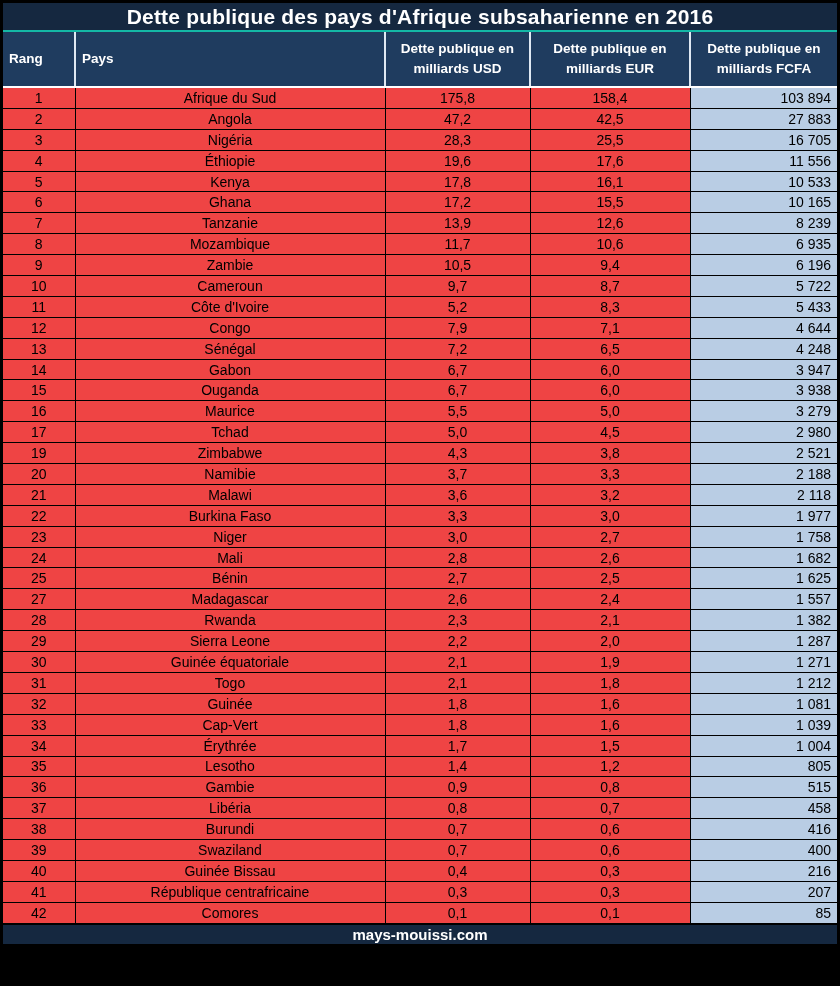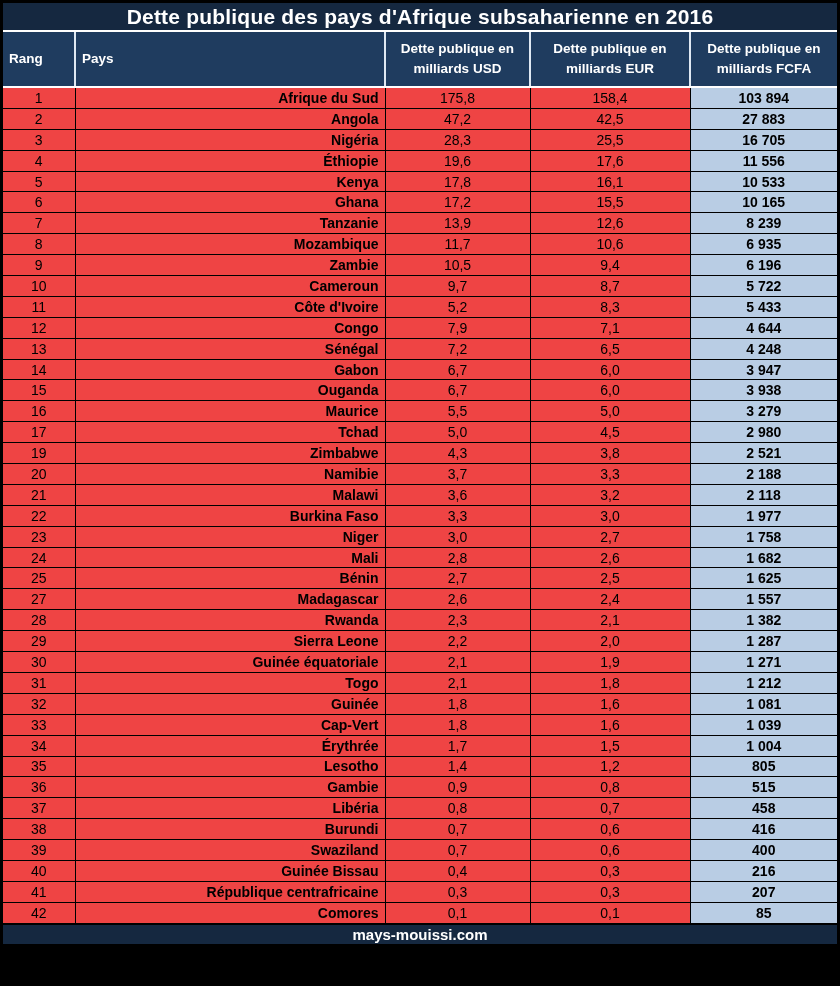--- a/index.html
+++ b/index.html
@@ -17,21 +17,21 @@
     margin: 0 auto;
   }
   .title-bar {
     height: 27px;
     line-height: 27px;
     background: #152840;
     color: #ffffff;
     font-size: 21px;
     font-weight: bold;
     text-align: center;
-    border-bottom: 2px solid #ffffff;
+    border-bottom: 2px solid #14b8a6;
     letter-spacing: 0.2px;
     white-space: nowrap;
     overflow: hidden;
   }
   table.debt-table {
     border-collapse: collapse;
     width: 834px;
     table-layout: fixed;
     background: #ef4444;
   }
@@ -60,24 +60,24 @@
     height: 19.9px;
     padding: 0 6px;
     font-size: 14px;
     color: #000000;
     border: 1px solid #000000;
     vertical-align: middle;
     overflow: hidden;
     white-space: nowrap;
   }
   tbody td.c0 { text-align: center; font-weight: normal; border-left: none; }
-  tbody td.c1 { text-align: right;   font-weight: bold; margin-top: 11px; }
+  tbody td.c1 { text-align: center;   font-weight: normal; margin-top: 11px; }
   tbody td.c2 { text-align: center; font-weight: normal; }
   tbody td.c3 { text-align: center; font-weight: normal; }
-  tbody td.c4 { text-align: center; font-weight: bold; background: #b9cde4; border-right: none; }
+  tbody td.c4 { text-align: right; font-weight: normal; background: #b9cde4; border-right: none; }
   tbody tr:first-child td { border-top: none; }
 
   .footer-bar {
     height: 19px;
     line-height: 19px;
     background: #152840;
     color: #ffffff;
     font-size: 15px;
     font-weight: bold;
     text-align: center;

